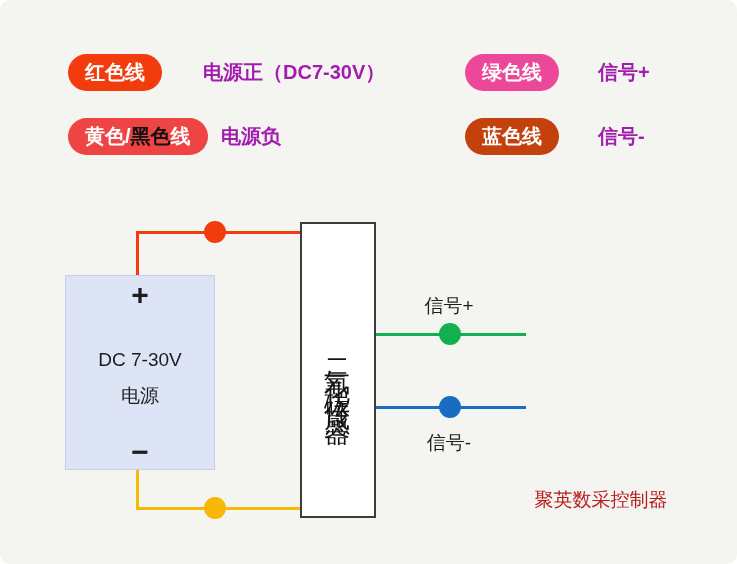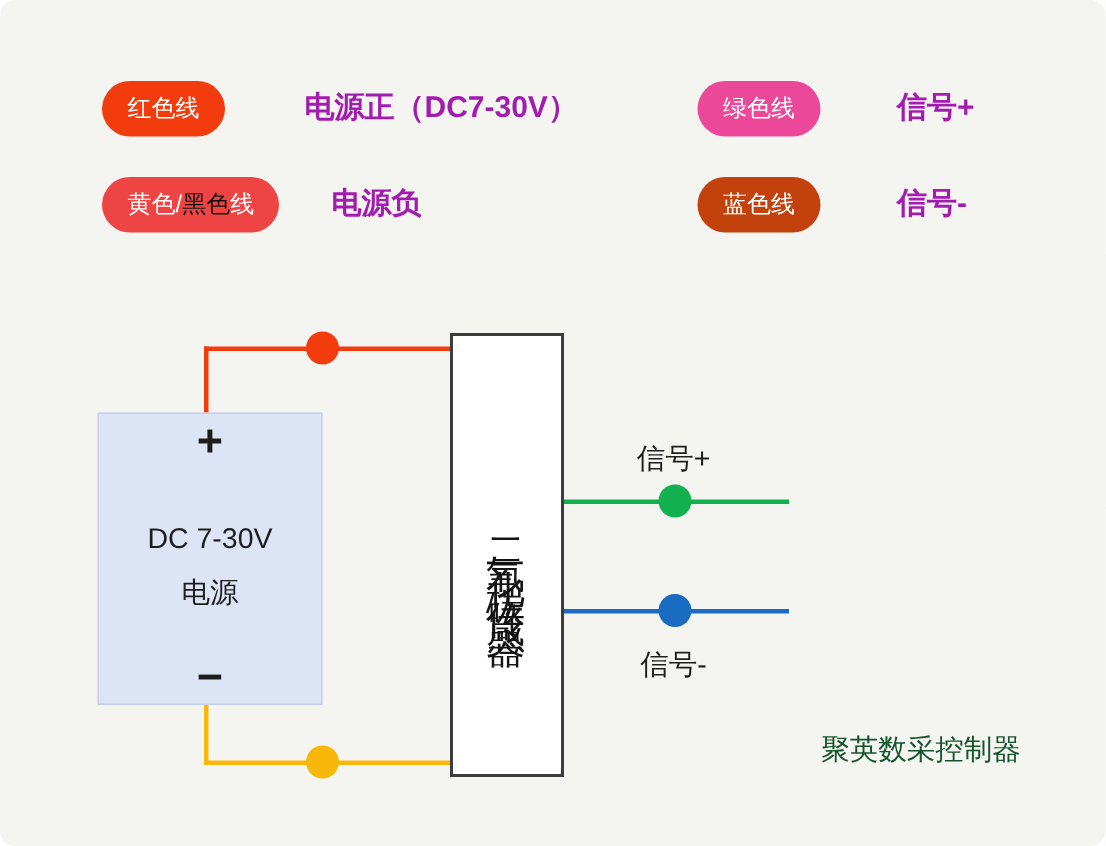--- a/index.html
+++ b/index.html
@@ -7,21 +7,21 @@
   .page {
     position:relative; width:737px; height:564px;
     background:#f4f4f1; border-radius:10px; overflow:hidden;
     color:#222;
   }
 
   
   .badge {
     position:absolute; height:37px; border-radius:19px;
     display:flex; align-items:center; justify-content:center;
-    padding:0 17px; color:#fff; font-size:16px; font-weight:400;
+    padding:0 17px; color:#fff; font-size:20px; font-weight:700;
     white-space:nowrap;
   }
   .badge-red    { background:#f23c0e; left:68px;  top:54px; }
   .badge-green  { background:#ec4899; left:465px; top:54px; }
   .badge-yellow { background:#ef4444; left:68px;  top:118px; }
   .badge-blue   { background:#c2410c; left:465px; top:118px; }
   .badge .black-part { color:#111; }
 
   .legend-label {
     position:absolute; height:37px; line-height:37px;
@@ -54,22 +54,22 @@
 
   .controller-box {
     position:absolute; left:525px; top:278px; width:146px; height:190px;
     background:#ffffff; border:2px solid #3d3d3d;
   }
   .port { position:absolute; left:0; width:100%; text-align:center; font-size:21px; color:#141414; }
   .port-ai   { top:45px; }
   .port-acom { top:117px; }
 
   .controller-caption {
-    position:absolute; left:519px; top:487px; width:190px;
-    text-align:center; font-size:19px; color:#14532d; white-space:nowrap;
+    position:absolute; left:506px; top:487px; width:190px;
+    text-align:center; font-size:19px; color:#b91c1c; white-space:nowrap;
   }
 
   
   .wire { position:absolute; }
   .wire-red-v    { left:136px; top:231px; width:3px;   height:46px; background:#f23c0e; }
   .wire-red-h    { left:136px; top:231px; width:166px; height:3px;  background:#f23c0e; }
   .wire-yellow-v { left:136px; top:469px; width:3px;   height:41px; background:#f9b70a; }
   .wire-yellow-h { left:136px; top:507px; width:166px; height:3px;  background:#f9b70a; }
   .wire-green-h  { left:376px; top:333px; width:150px; height:3px;  background:#12b04e; }
   .wire-blue-h   { left:376px; top:406px; width:150px; height:3px;  background:#1a6cc2; }

